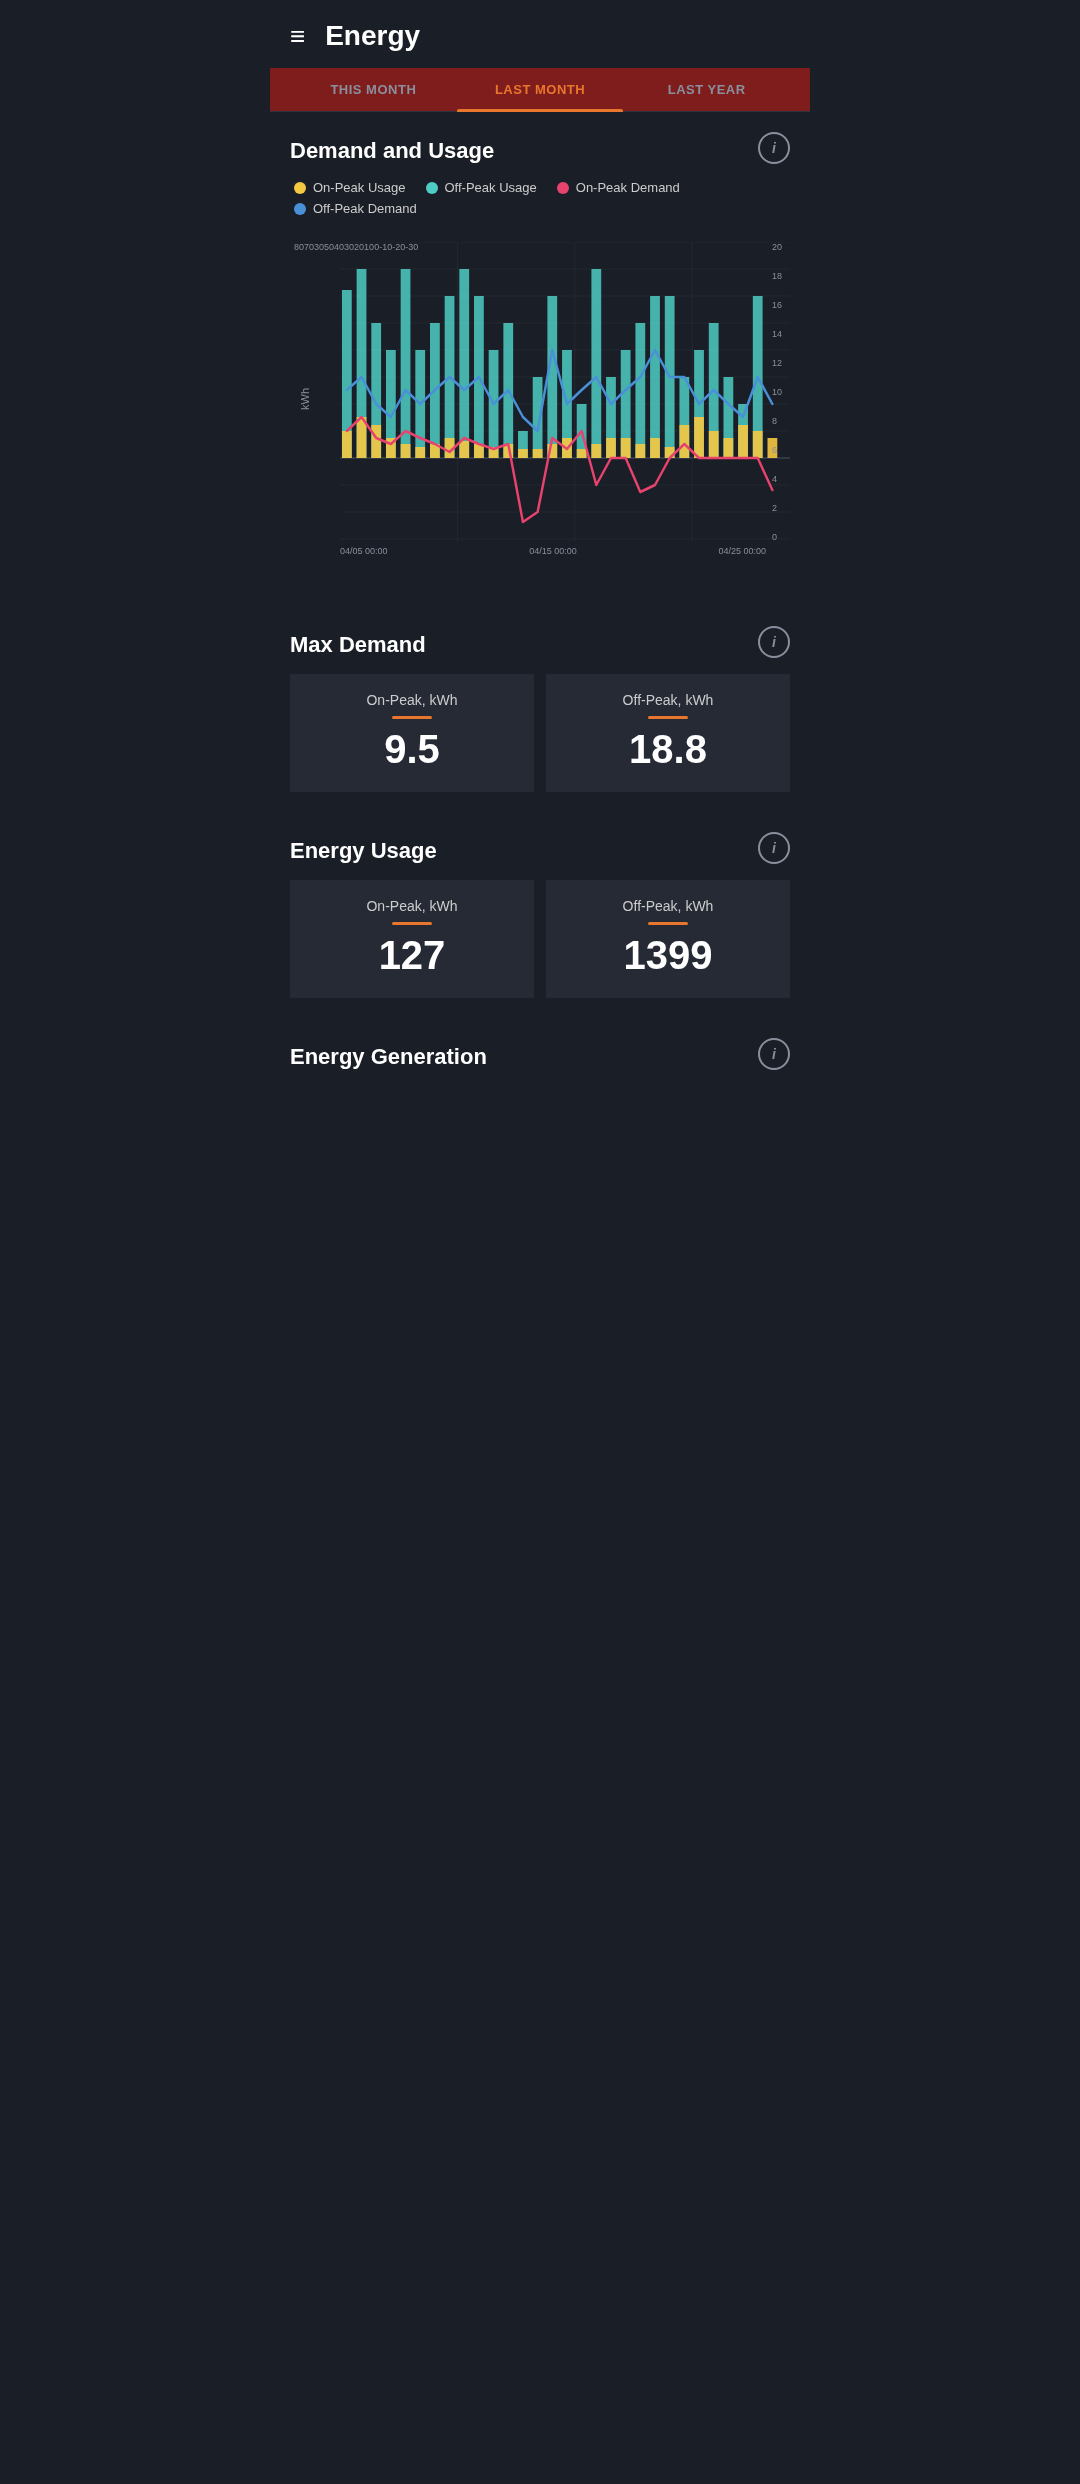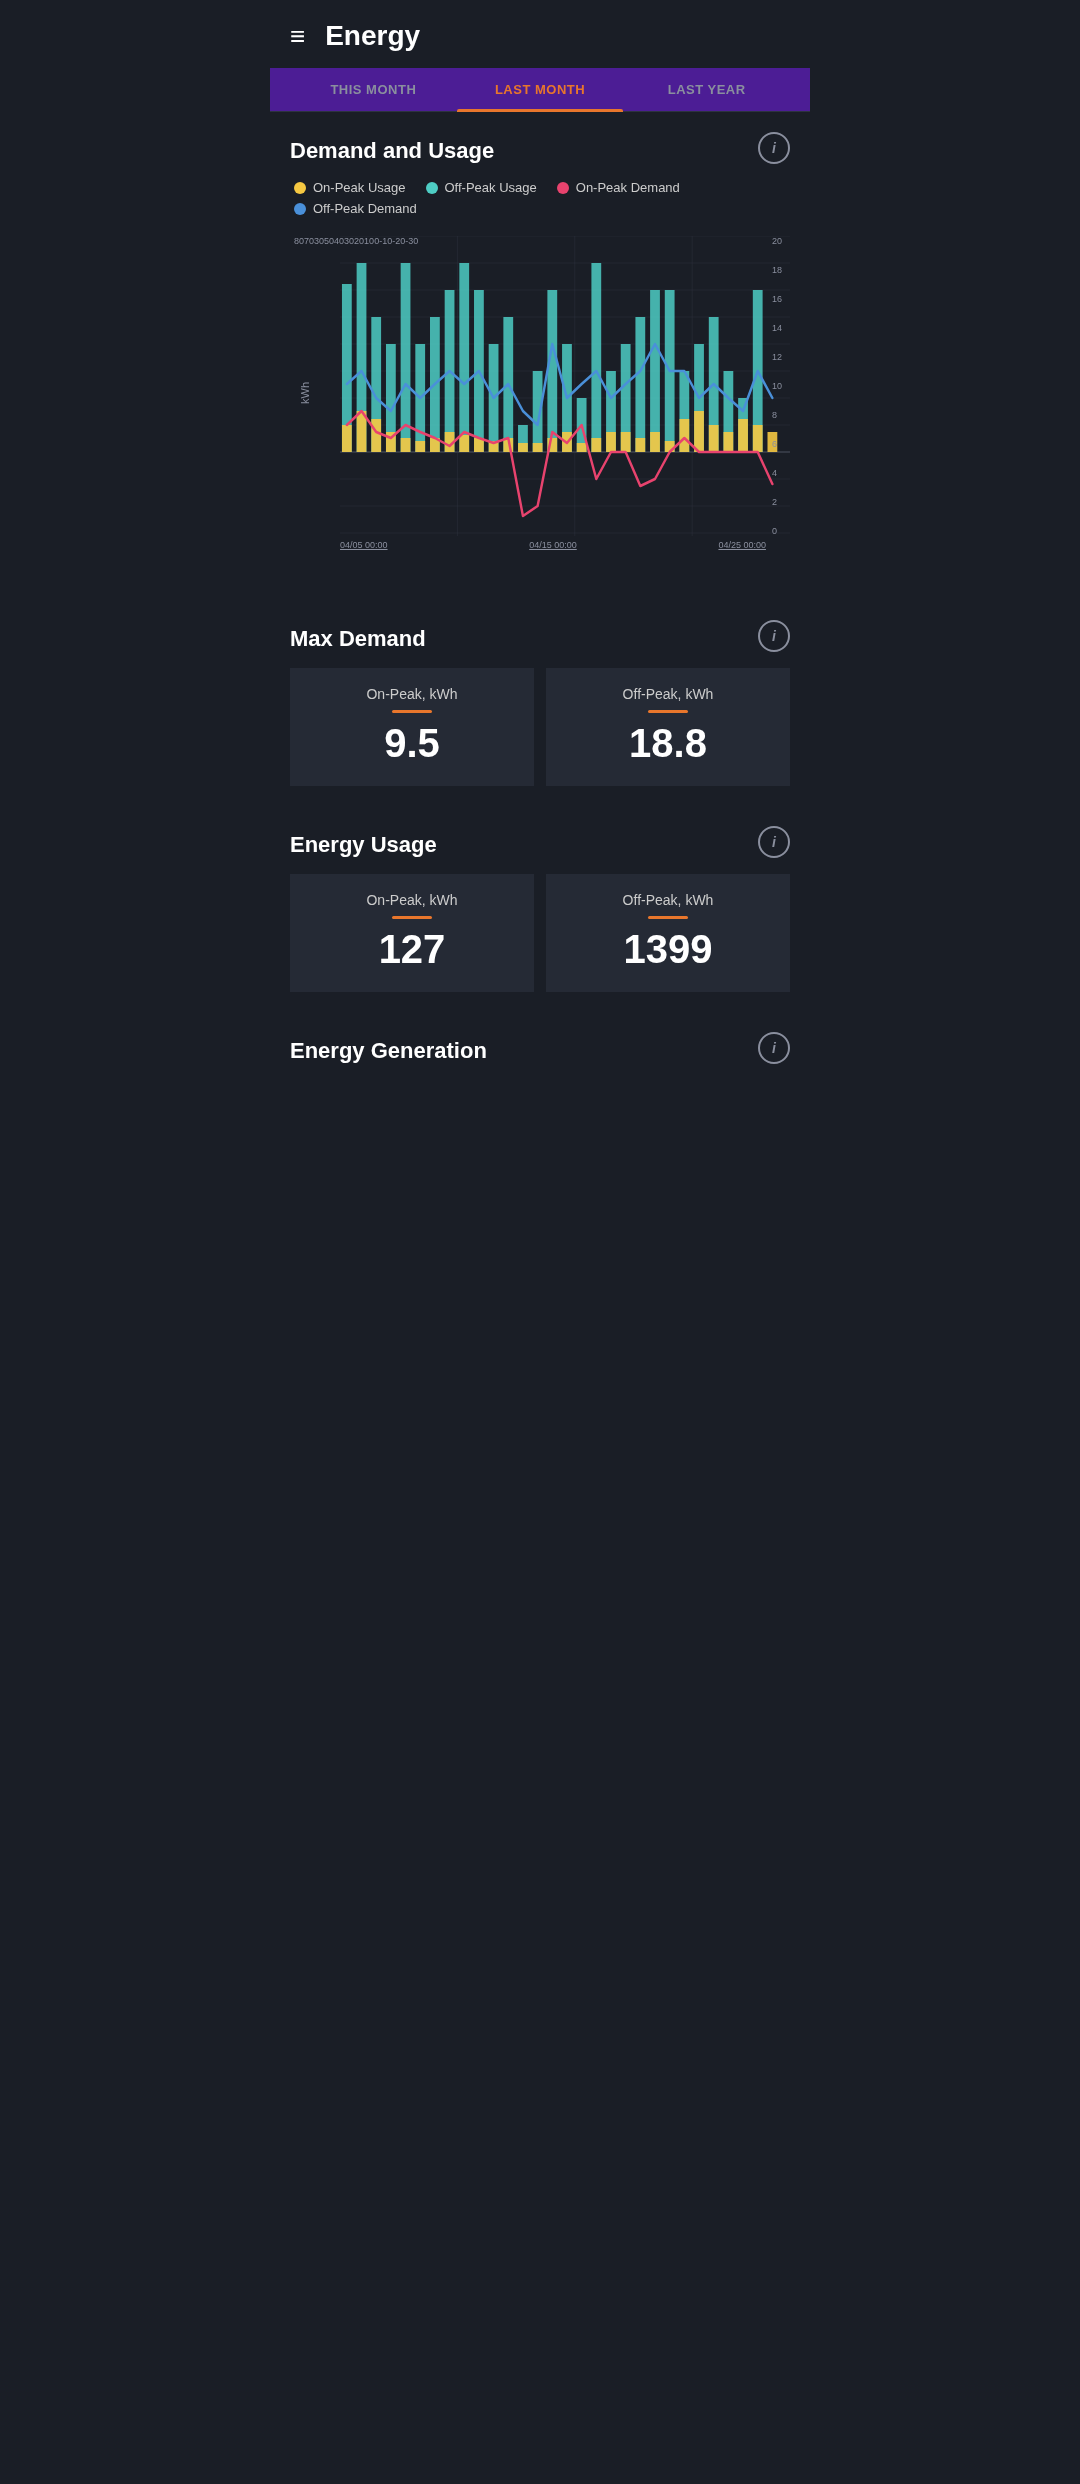--- a/index.html
+++ b/index.html
@@ -26,21 +26,21 @@
     }
     .header-title {
       font-size: 28px;
       font-weight: 700;
       color: #ffffff;
     }
     .tabs {
       display: flex;
       border-bottom: 1px solid #2e3340;
       padding: 0 20px;
-      background: #4c1d95;
+      background: #7f1d1d;
     }
     .tab {
       flex: 1;
       text-align: center;
       padding: 14px 0;
       font-size: 13px;
       font-weight: 600;
       color: #8a8f9e;
       cursor: pointer;
       letter-spacing: 0.5px;
@@ -85,21 +85,21 @@
       font-size: 14px;
       font-style: italic;
       font-weight: 600;
       cursor: pointer;
       flex-shrink: 0;
     }
     .legend {
       display: flex;
       flex-wrap: wrap;
       gap: 6px 20px;
-      margin-bottom: 12px;
+      margin-bottom: 18px;
       padding: 0 4px;
     }
     .legend-item {
       display: flex;
       align-items: center;
       gap: 7px;
       font-size: 13px;
       color: #cccccc;
     }
     .legend-dot {
@@ -330,21 +330,21 @@
         <rect x="422" y="189" width="10" height="27" fill="#f5c842" opacity="0.9"></rect>
         <rect x="437" y="196" width="10" height="20" fill="#f5c842" opacity="0.9"></rect>
 
         <polyline points="
           7,189 22,175 37,196 52,202 67,189 82,196 97,202 112,210 127,196 142,202 157,207 172,202 187,280 202,270 217,196 232,207 247,189 262,243 277,216 292,216 307,250 322,243 337,216 352,202 367,216 382,216 397,216 412,216 427,216 442,248" fill="none" stroke="#e8436e" stroke-width="2.5" stroke-linejoin="round" stroke-linecap="round"></polyline>
 
         <polyline points="
           7,148 22,135 37,162 52,175 67,148 82,162 97,148 112,135 127,148 142,135 157,162 172,148 187,175 202,189 217,108 232,162 247,148 262,135 277,162 292,148 307,135 322,108 337,135 352,135 367,162 382,148 397,162 412,175 427,135 442,162" fill="none" stroke="#4a90d9" stroke-width="2.5" stroke-linejoin="round" stroke-linecap="round"></polyline>
       </svg>
 
-      <div style="display:flex;justify-content:space-between;padding-right:24px;margin-top:4px;font-size:9px;color:#8a8f9e;text-decoration:underline;">
+      <div style="display:flex;justify-content:space-between;padding-right:24px;margin-top:4px;font-size:9px;color:#8a8f9e;">
         <span>04/05 00:00</span>
         <span>04/15 00:00</span>
         <span>04/25 00:00</span>
       </div>
     </div>
   </div>
 </div>
 
 <div class="section">
   <div class="section-header">

